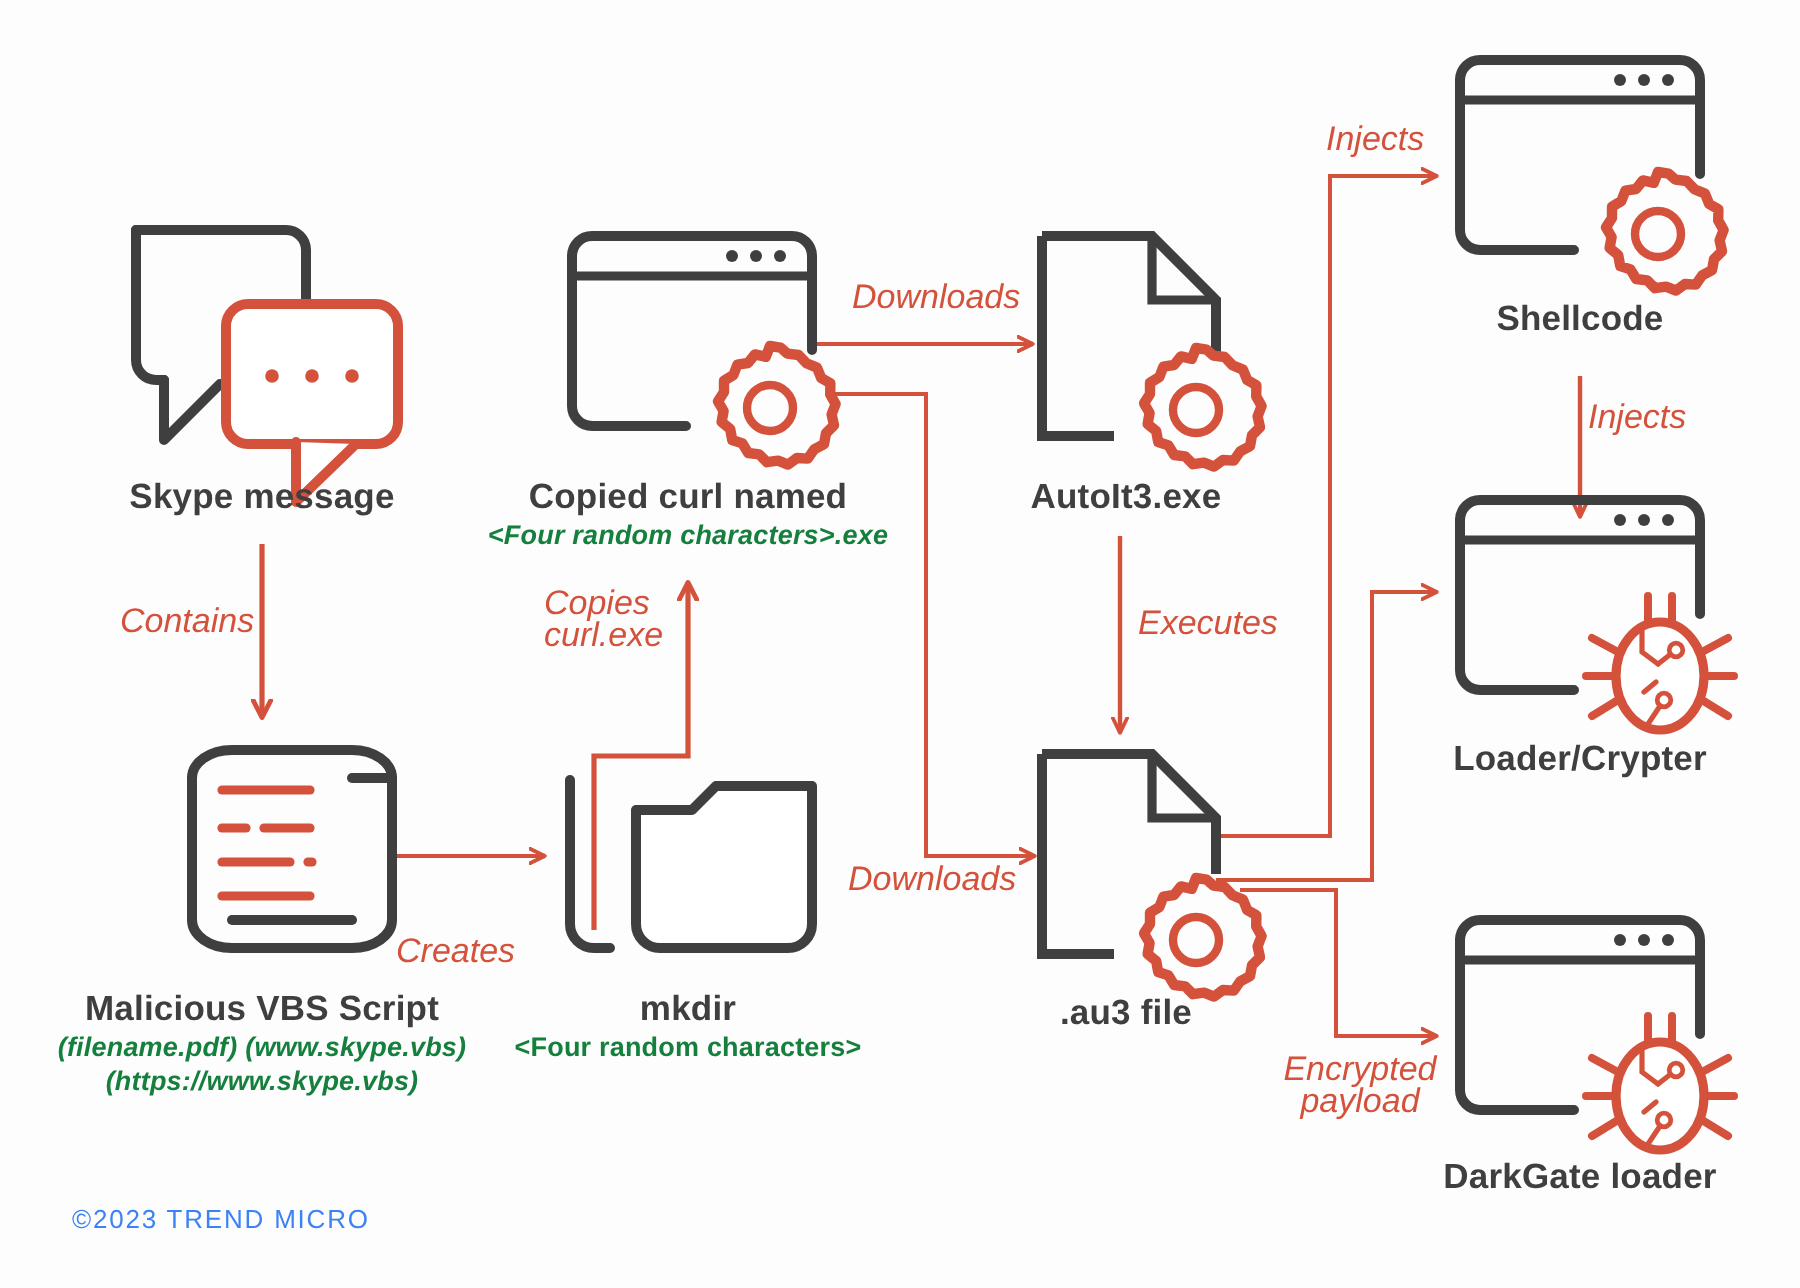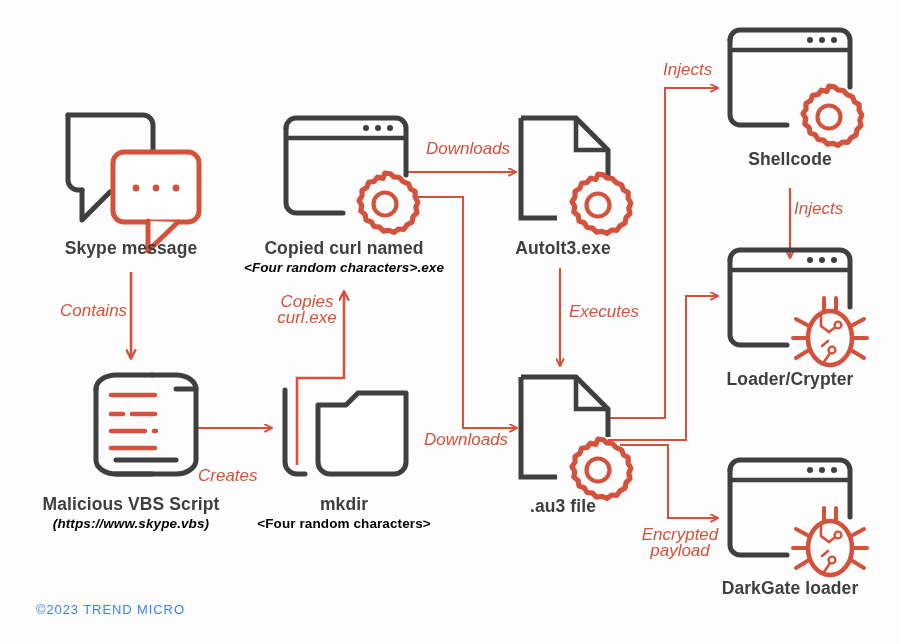--- a/index.html
+++ b/index.html
@@ -8,21 +8,21 @@
     width:900px;height:644px;position:relative;overflow:hidden;
     background:#fdfdfd;
   }
   #stage{position:absolute;left:0;top:0;width:900px;height:644px;}
   svg.layer{position:absolute;left:0;top:0;width:900px;height:644px;}
   .node-label{
     position:absolute;text-align:center;color:#3f3f3f;
     font-size:17.5px;line-height:21px;letter-spacing:.1px;font-weight:bold;
   }
   .node-sub{
-    font-style:italic;font-size:13.5px;line-height:17px;color:#000000;
+    font-style:italic;font-size:13.5px;line-height:17px;color:#15803d;
     display:block;
   }
   .node-sub.plain{font-style:normal;}
   .edge-label{
     position:absolute;color:#d4523c;font-style:italic;
     font-size:17px;line-height:16px;white-space:nowrap;
   }
   .edge-label.center{text-align:center;white-space:normal;}
   .copyright{
     position:absolute;left:36px;top:602px;color:#3b82f6;
@@ -245,20 +245,21 @@
   <div class="node-label" style="left:461px;top:238px;width:204px;">
     <span>AutoIt3.exe</span>
   </div>
 
   <div class="node-label" style="left:688px;top:149px;width:204px;">
     <span>Shellcode</span>
   </div>
 
   <div class="node-label" style="left:8px;top:494px;width:246px;">
     <span>Malicious VBS Script</span>
+    <span class="node-sub">(filename.pdf) (www.skype.vbs)</span>
     <span class="node-sub">(https://www.skype.vbs)</span>
   </div>
 
   <div class="node-label" style="left:234px;top:494px;width:220px;">
     <span>mkdir</span>
     <span class="node-sub plain">&lt;Four random characters&gt;</span>
   </div>
 
   <div class="node-label" style="left:461px;top:496px;width:204px;">
     <span>.au3 file</span>
@@ -273,21 +274,21 @@
   </div>
 
   <div class="edge-label" style="left:60px;top:303px;">
     <span>Contains</span>
   </div>
 
   <div class="edge-label" style="left:198px;top:432px;margin-top:36px;">
     <span>Creates</span>
   </div>
 
-  <div class="edge-label center" style="left:272px;top:294px;width:70px;text-align:center;">
+  <div class="edge-label center" style="left:272px;top:294px;width:70px;text-align:left;">
     <span>Copies</span><br>
     <span>curl.exe</span>
   </div>
 
   <div class="edge-label" style="left:426px;top:141px;">
     <span>Downloads</span>
   </div>
 
   <div class="edge-label" style="left:424px;top:432px;">
     <span>Downloads</span>

